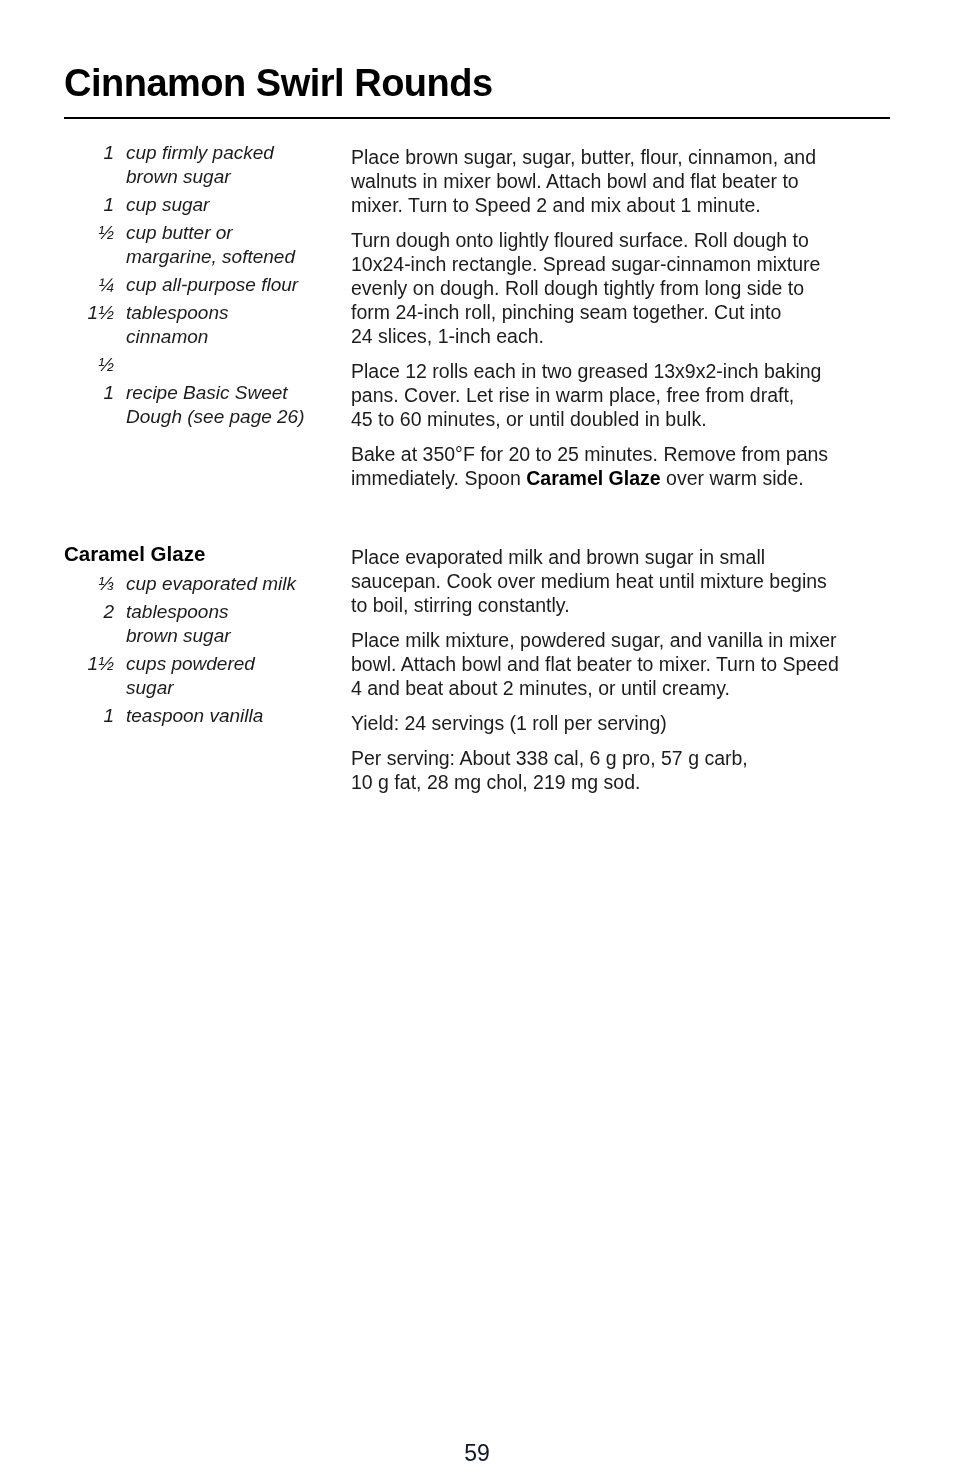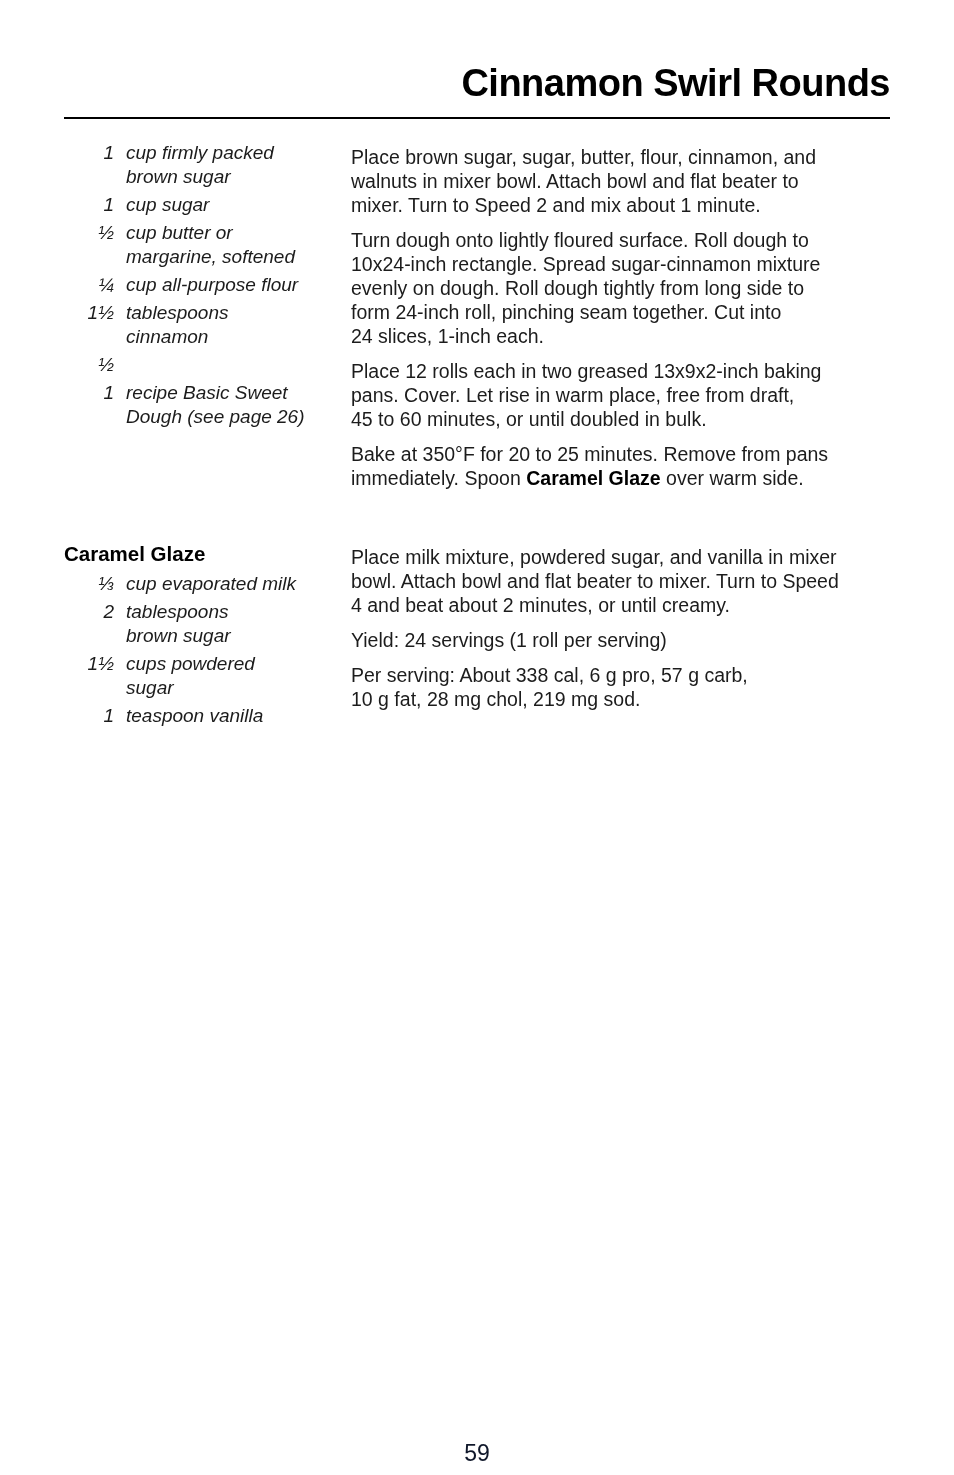--- a/index.html
+++ b/index.html
@@ -12,21 +12,21 @@
     font-family: "Liberation Sans", sans-serif;
     color: #1c1c1c;
     padding: 62px 64px 0 64px;
     overflow: hidden;
   }
   .title {
     margin: 0;
     font-size: 38px;
     line-height: 42px;
     font-weight: 700;
-    text-align: right;
+    text-align: left;
     color: #000000;
     letter-spacing: -0.5px;
   }
   .rule {
     border: none;
     border-top: 2px solid #000000;
     margin: 13px 0 0 0;
   }
   .section {
     display: flex;
@@ -153,20 +153,23 @@
           <span class="ing-qty">1½</span>
           <span class="ing-text">cups powdered
 sugar</span>
         </div>
       <div class="ing-row">
           <span class="ing-qty">1</span>
           <span class="ing-text">teaspoon vanilla</span>
         </div>
     </div>
     <div class="col-instructions">
+      <p>Place evaporated milk and brown sugar in small
+saucepan. Cook over medium heat until mixture begins
+to boil, stirring constantly.</p>
       <p>Place milk mixture, powdered sugar, and vanilla in mixer
 bowl. Attach bowl and flat beater to mixer. Turn to Speed
 4 and beat about 2 minutes, or until creamy.</p>
       <p>Yield: 24 servings (1 roll per serving)</p>
       <p>Per serving: About 338 cal, 6 g pro, 57 g carb,
 10 g fat, 28 mg chol, 219 mg sod.</p>
     </div>
   </div>
 
   <div class="page-number">59</div>

